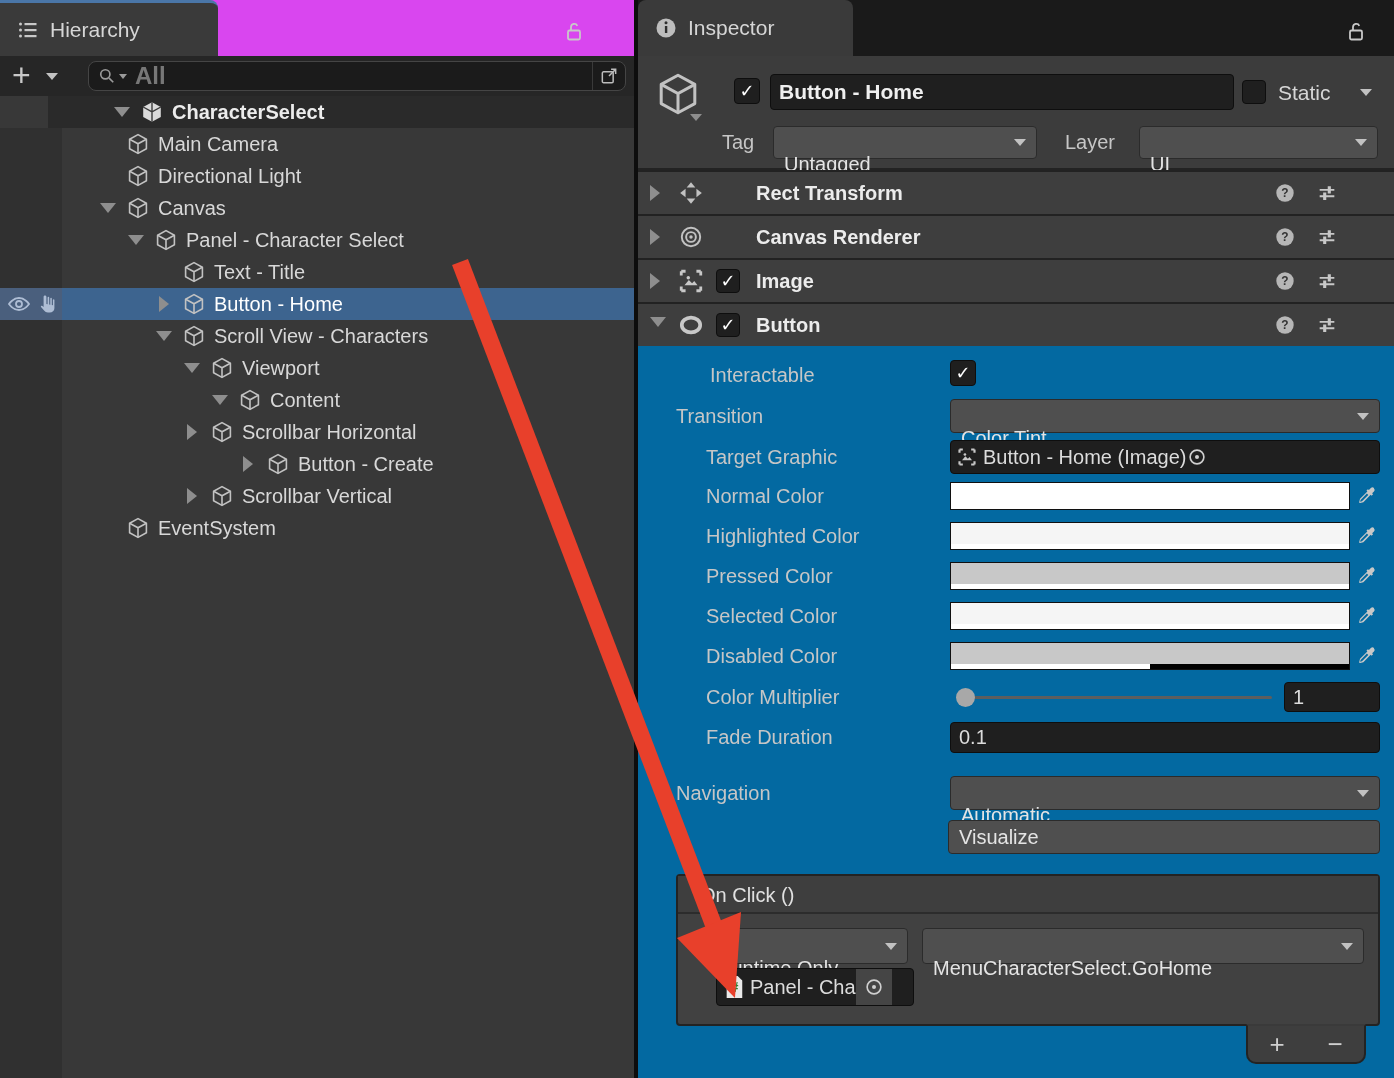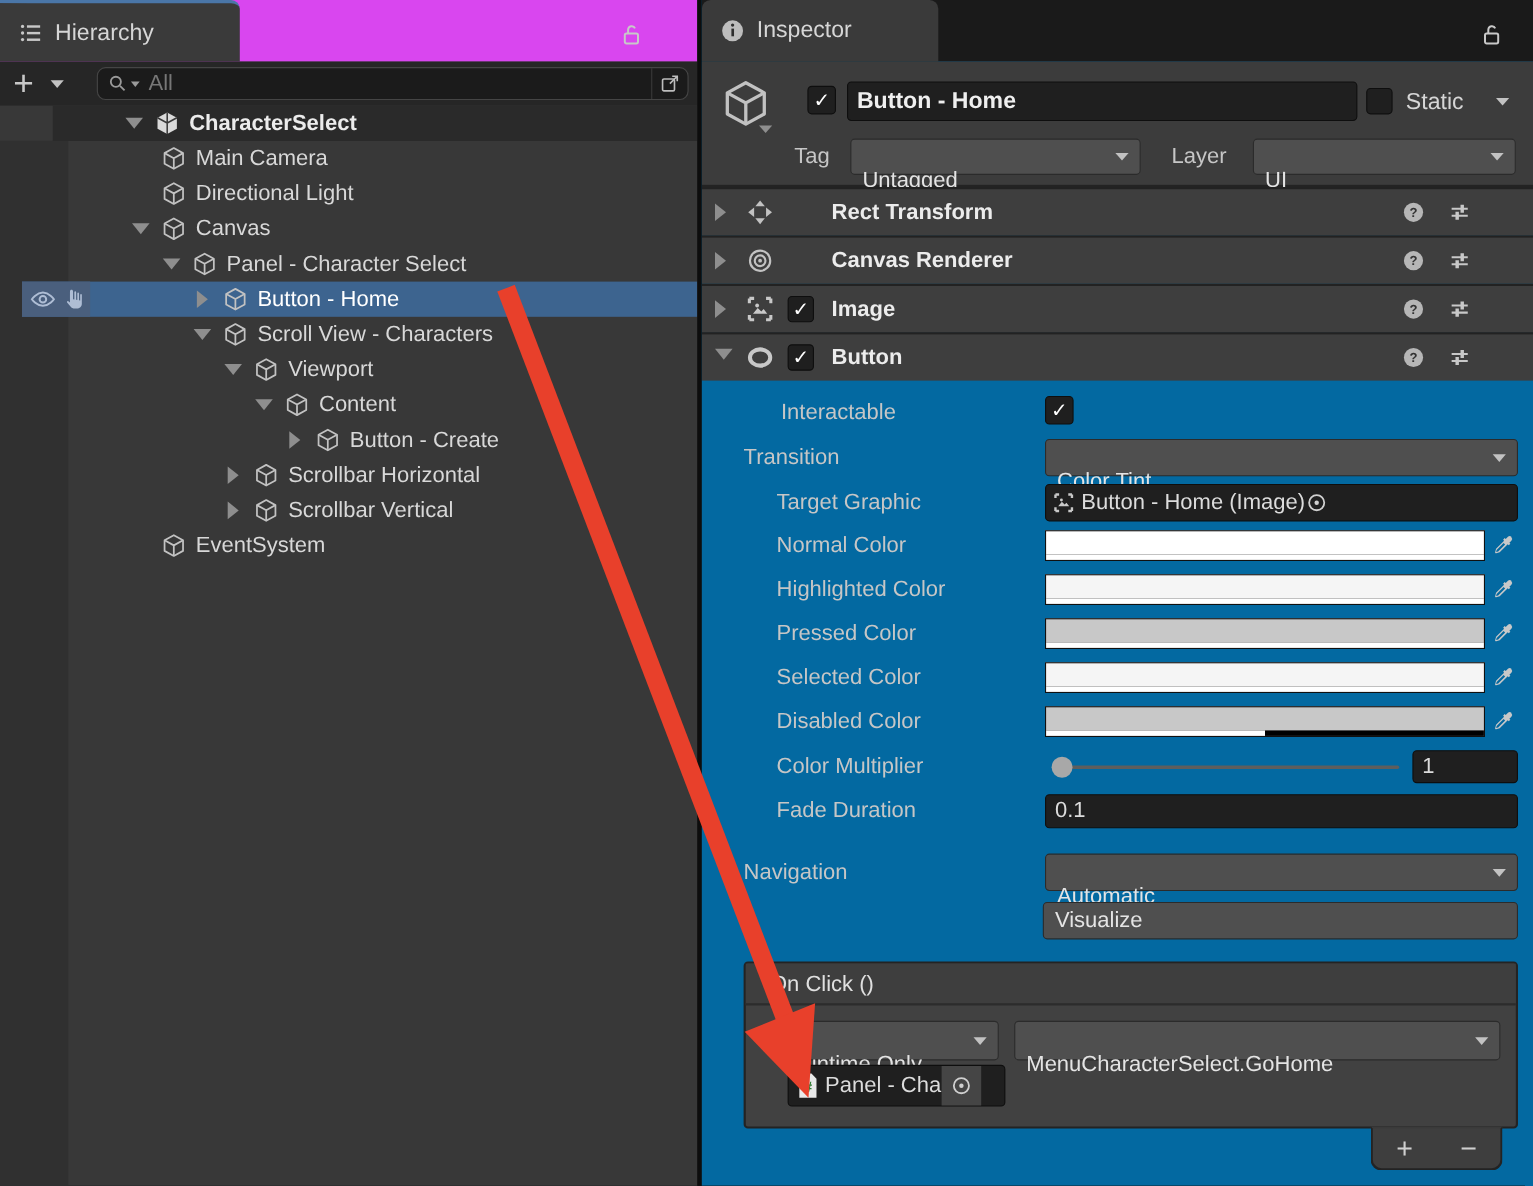--- a/index.html
+++ b/index.html
@@ -29,29 +29,29 @@
   #hierarchy{left:0;top:0;width:634px;height:1078px;background:#383838;overflow:hidden;}
   #h-tabstrip{left:0;top:0;width:634px;height:56px;background:#d946ef;}
   #h-tab{left:0;top:0;width:218px;height:56px;background:#3a3a3a;border-top:3px solid var(--accent,#4a76a8);
          border-radius:0 8px 0 0;box-sizing:border-box;display:flex;align-items:center;padding-left:16px;}
   #h-tab .tab-label{font-size:21px;color:#d6d6d6;margin-left:10px;}
   #h-toolbar{left:0;top:56px;width:634px;height:40px;background:#262626;}
   #h-plus{left:12px;top:0px;font-size:32px;color:#c8c8c8;line-height:38px;}
   #h-plus-caret{left:46px;top:17px;}
   #h-search{left:88px;top:5px;width:538px;height:30px;background:#1b1b1b;border:1px solid #454545;
             border-radius:8px;display:flex;align-items:center;box-sizing:border-box;padding-left:8px;}
-  #h-search input{font-size:20px;color:#bdbdbd;}
+  #h-search input{font-size:24px;color:#bdbdbd;font-weight:bold;}
   #h-search input::placeholder{color:#777;}
   #h-search-pop{width:32px;height:28px;border-left:1px solid #3a3a3a;display:flex;align-items:center;justify-content:center;flex:none;}
   #h-scene{left:0;top:96px;width:634px;height:32px;background:#2a2a2a;border-bottom:1px solid #1f1f1f;
            display:flex;align-items:center;margin-left:48px;}
   #h-scene .scene-label{font-weight:bold;font-size:20px;color:#ececec;margin-left:8px;}
   #h-tree{left:0;top:128px;width:634px;height:950px;background:#383838;}
   #h-gutter{left:0;top:0;width:62px;height:950px;background:#303030;}
-  .hrow{position:relative;height:32px;display:flex;align-items:center;margin-left:20px;}
+  .hrow{position:relative;height:32px;display:flex;align-items:center;}
   .hrow .indent{flex:none;}
   .hrow .arrow-slot{width:24px;flex:none;display:flex;justify-content:center;}
   .hrow .obj-icon{margin-left:6px;flex:none;}
   .hrow .hlabel{margin-left:8px;font-size:20px;color:#d8d8d8;white-space:nowrap;}
   .hrow.selected{background:var(--sel,#3d648f);}
   .hrow.selected .hlabel{color:#fff;}
   .hrow.selected .gsel{position:absolute;left:0;top:0;width:62px;height:32px;background:#4a5f7d;}
   .hrow .gicon{position:absolute;top:4px;z-index:2;}
   
   #divider{left:634px;top:0;width:4px;height:1078px;background:#0d0d0d;}
@@ -198,20 +198,31 @@
             <span class="tri tri-down"></span>
           </span>
           <span class="obj-icon">
             <svg width="24" height="24" viewBox="0 0 24 24">
               <path d="M12 2.6 20.4 7.2v9.6L12 21.4 3.6 16.8V7.2Z" fill="none" stroke="#c2c2c2" stroke-width="1.6" stroke-linejoin="round"></path>
               <path d="M3.6 7.2 12 11.8l8.4-4.6M12 11.8v9.6" fill="none" stroke="#c2c2c2" stroke-width="1.6"></path>
             </svg>
           </span>
           <span class="hlabel">Panel - Character Select</span>
         </div>
+        <div class="hrow">
+          <span class="indent" style="width: 152px;"></span>
+          <span class="arrow-slot"></span>
+          <span class="obj-icon">
+            <svg width="24" height="24" viewBox="0 0 24 24">
+              <path d="M12 2.6 20.4 7.2v9.6L12 21.4 3.6 16.8V7.2Z" fill="none" stroke="#c2c2c2" stroke-width="1.6" stroke-linejoin="round"></path>
+              <path d="M3.6 7.2 12 11.8l8.4-4.6M12 11.8v9.6" fill="none" stroke="#c2c2c2" stroke-width="1.6"></path>
+            </svg>
+          </span>
+          <span class="hlabel">Text - Title</span>
+        </div>
         <div class="hrow selected">
           <div class="gsel" style="background: rgb(74, 95, 125);"></div>
           <span class="gicon" style="left: 7px;">
             <svg width="24" height="24" viewBox="0 0 24 24">
               <path d="M2 12s4-6 10-6 10 6 10 6-4 6-10 6S2 12 2 12z" fill="none" stroke="#aebdd4" stroke-width="1.8"></path>
               <circle cx="12" cy="12" r="3" fill="none" stroke="#aebdd4" stroke-width="1.8"></circle>
             </svg>
           </span>
           <span class="gicon" style="left: 37px;">
             <svg width="24" height="24" viewBox="0 0 24 24" fill="#aebdd4">
@@ -263,44 +274,44 @@
           </span>
           <span class="obj-icon">
             <svg width="24" height="24" viewBox="0 0 24 24">
               <path d="M12 2.6 20.4 7.2v9.6L12 21.4 3.6 16.8V7.2Z" fill="none" stroke="#c2c2c2" stroke-width="1.6" stroke-linejoin="round"></path>
               <path d="M3.6 7.2 12 11.8l8.4-4.6M12 11.8v9.6" fill="none" stroke="#c2c2c2" stroke-width="1.6"></path>
             </svg>
           </span>
           <span class="hlabel">Content</span>
         </div>
         <div class="hrow">
+          <span class="indent" style="width: 180px;"></span>
+          <span class="arrow-slot">
+            <span class="tri tri-right"></span>
+          </span>
+          <span class="obj-icon">
+            <svg width="24" height="24" viewBox="0 0 24 24">
+              <path d="M12 2.6 20.4 7.2v9.6L12 21.4 3.6 16.8V7.2Z" fill="none" stroke="#c2c2c2" stroke-width="1.6" stroke-linejoin="round"></path>
+              <path d="M3.6 7.2 12 11.8l8.4-4.6M12 11.8v9.6" fill="none" stroke="#c2c2c2" stroke-width="1.6"></path>
+            </svg>
+          </span>
+          <span class="hlabel">Scrollbar Horizontal</span>
+        </div>
+        <div class="hrow">
           <span class="indent" style="width: 236px;"></span>
           <span class="arrow-slot">
             <span class="tri tri-right"></span>
           </span>
           <span class="obj-icon">
             <svg width="24" height="24" viewBox="0 0 24 24">
               <path d="M12 2.6 20.4 7.2v9.6L12 21.4 3.6 16.8V7.2Z" fill="none" stroke="#c2c2c2" stroke-width="1.6" stroke-linejoin="round"></path>
               <path d="M3.6 7.2 12 11.8l8.4-4.6M12 11.8v9.6" fill="none" stroke="#c2c2c2" stroke-width="1.6"></path>
             </svg>
           </span>
           <span class="hlabel">Button - Create</span>
-        </div>
-        <div class="hrow">
-          <span class="indent" style="width: 180px;"></span>
-          <span class="arrow-slot">
-            <span class="tri tri-right"></span>
-          </span>
-          <span class="obj-icon">
-            <svg width="24" height="24" viewBox="0 0 24 24">
-              <path d="M12 2.6 20.4 7.2v9.6L12 21.4 3.6 16.8V7.2Z" fill="none" stroke="#c2c2c2" stroke-width="1.6" stroke-linejoin="round"></path>
-              <path d="M3.6 7.2 12 11.8l8.4-4.6M12 11.8v9.6" fill="none" stroke="#c2c2c2" stroke-width="1.6"></path>
-            </svg>
-          </span>
-          <span class="hlabel">Scrollbar Horizontal</span>
         </div>
         <div class="hrow">
           <span class="indent" style="width: 180px;"></span>
           <span class="arrow-slot">
             <span class="tri tri-right"></span>
           </span>
           <span class="obj-icon">
             <svg width="24" height="24" viewBox="0 0 24 24">
               <path d="M12 2.6 20.4 7.2v9.6L12 21.4 3.6 16.8V7.2Z" fill="none" stroke="#c2c2c2" stroke-width="1.6" stroke-linejoin="round"></path>
               <path d="M3.6 7.2 12 11.8l8.4-4.6M12 11.8v9.6" fill="none" stroke="#c2c2c2" stroke-width="1.6"></path>

